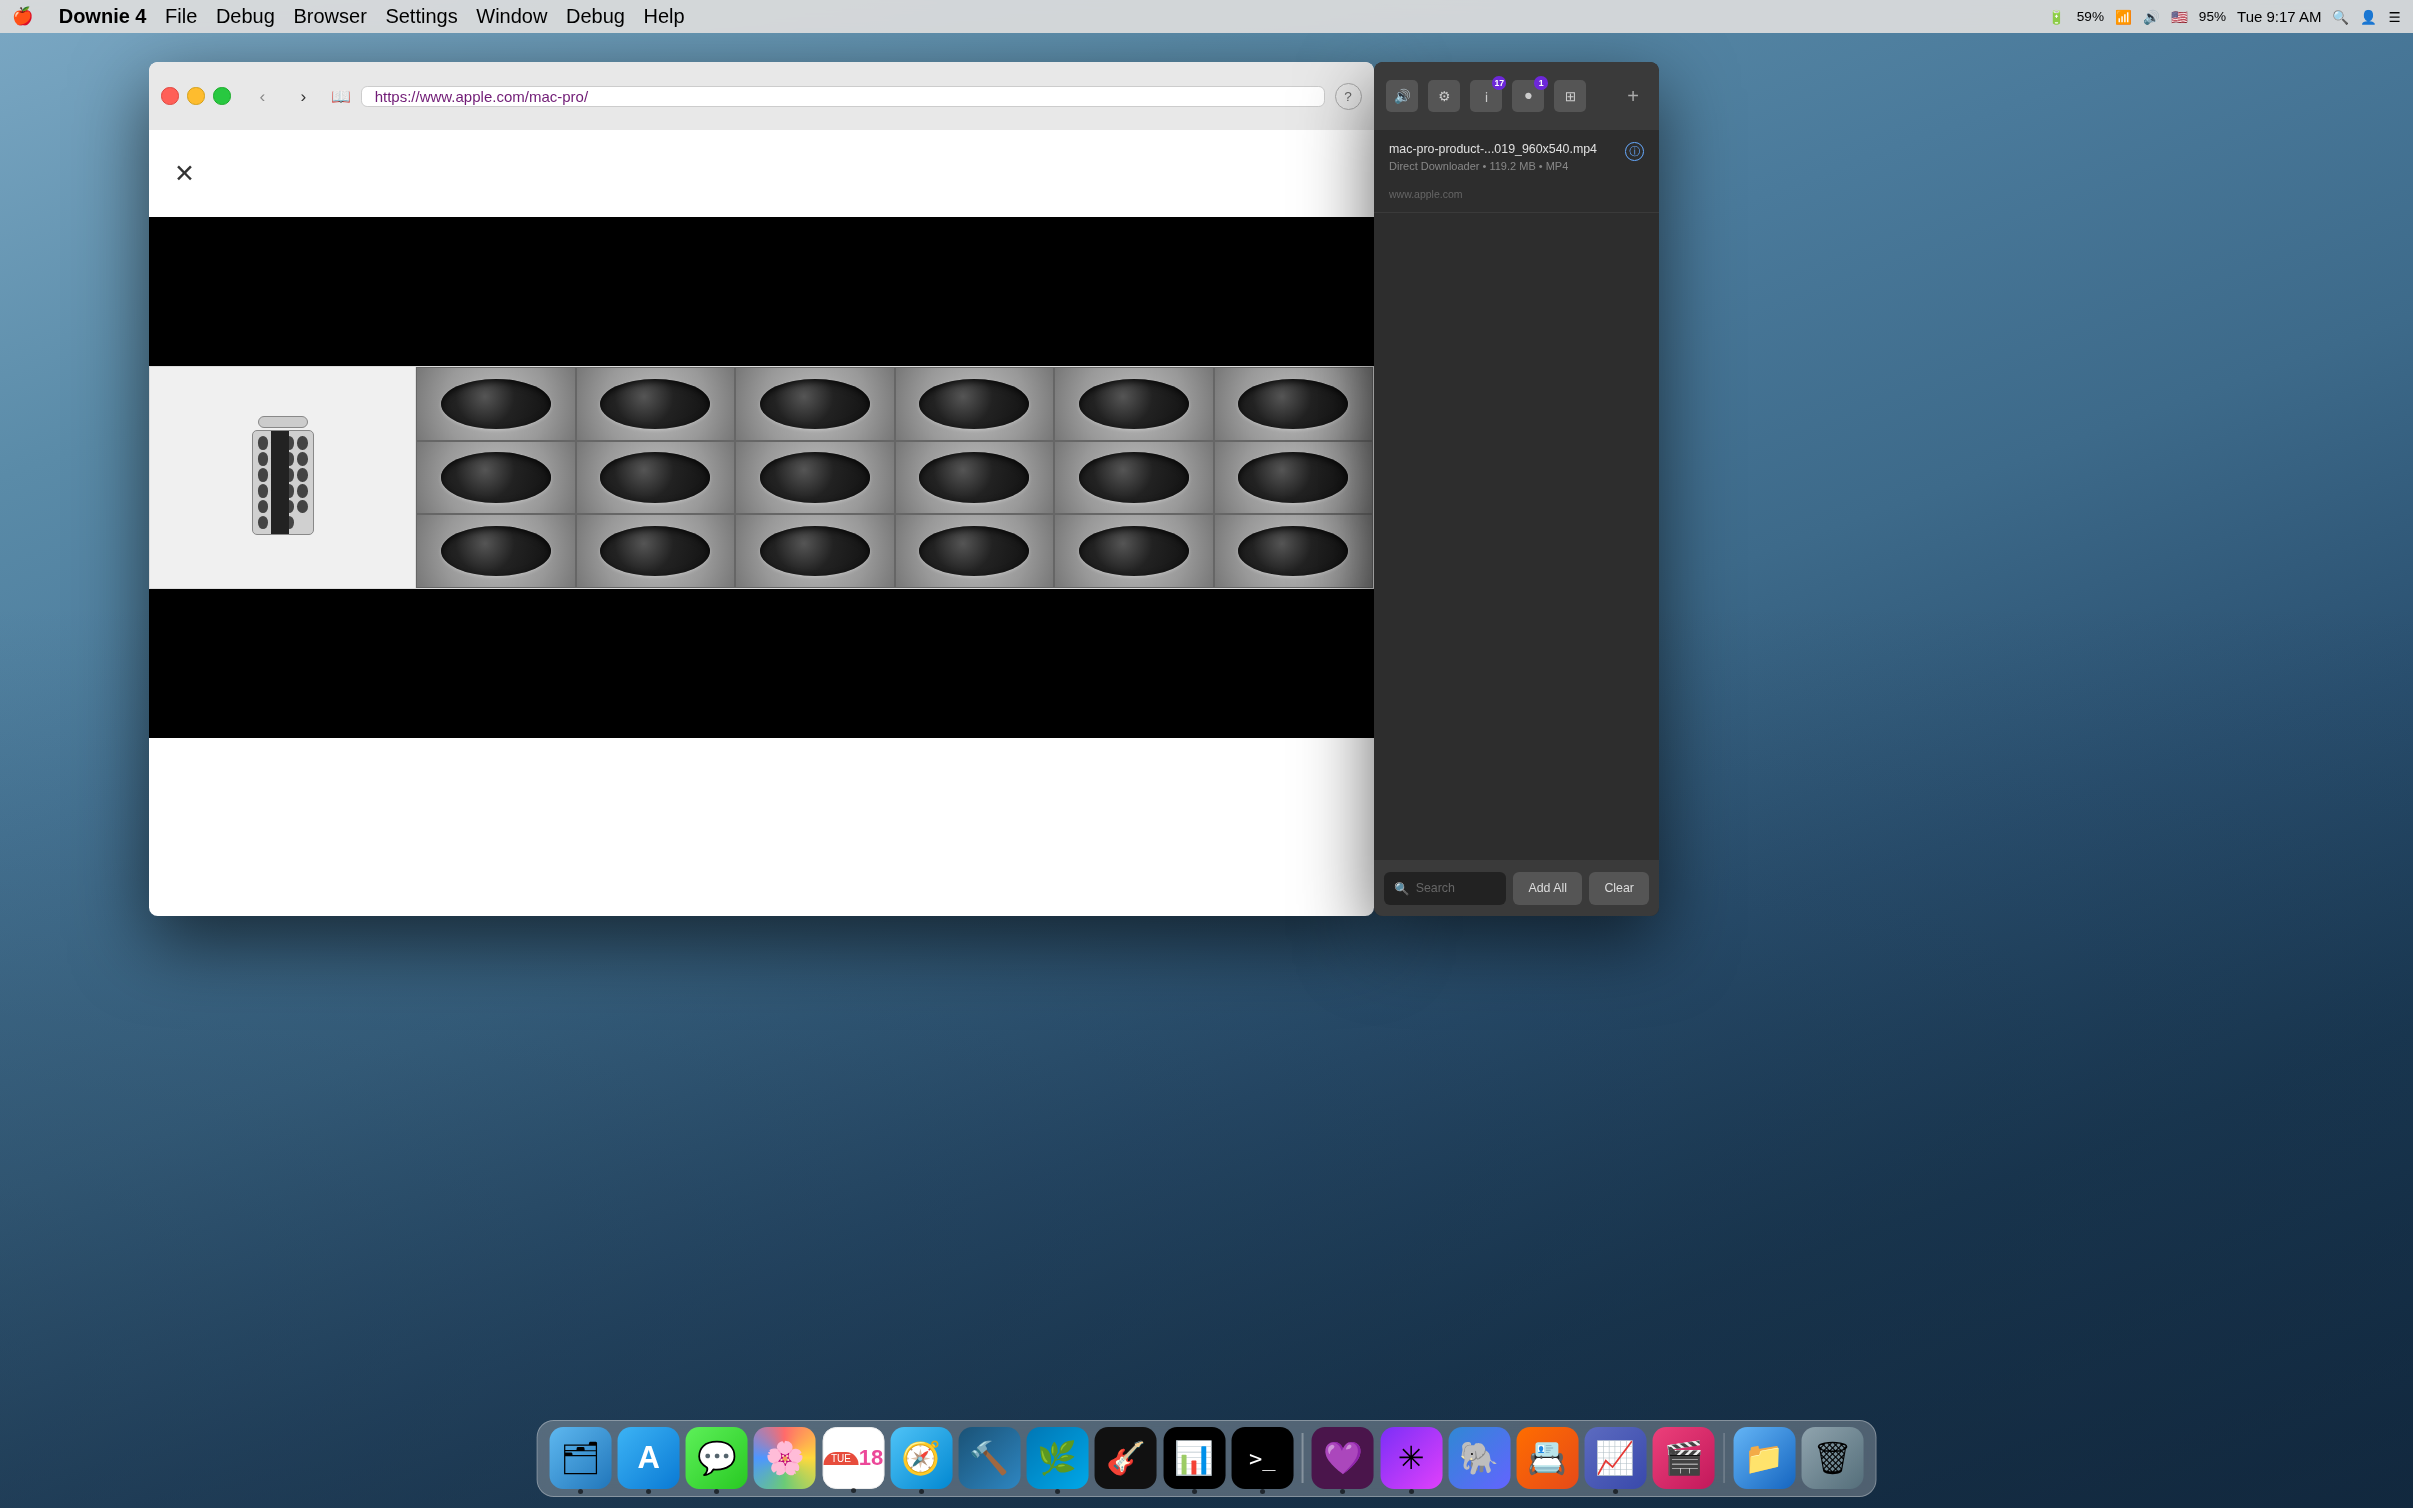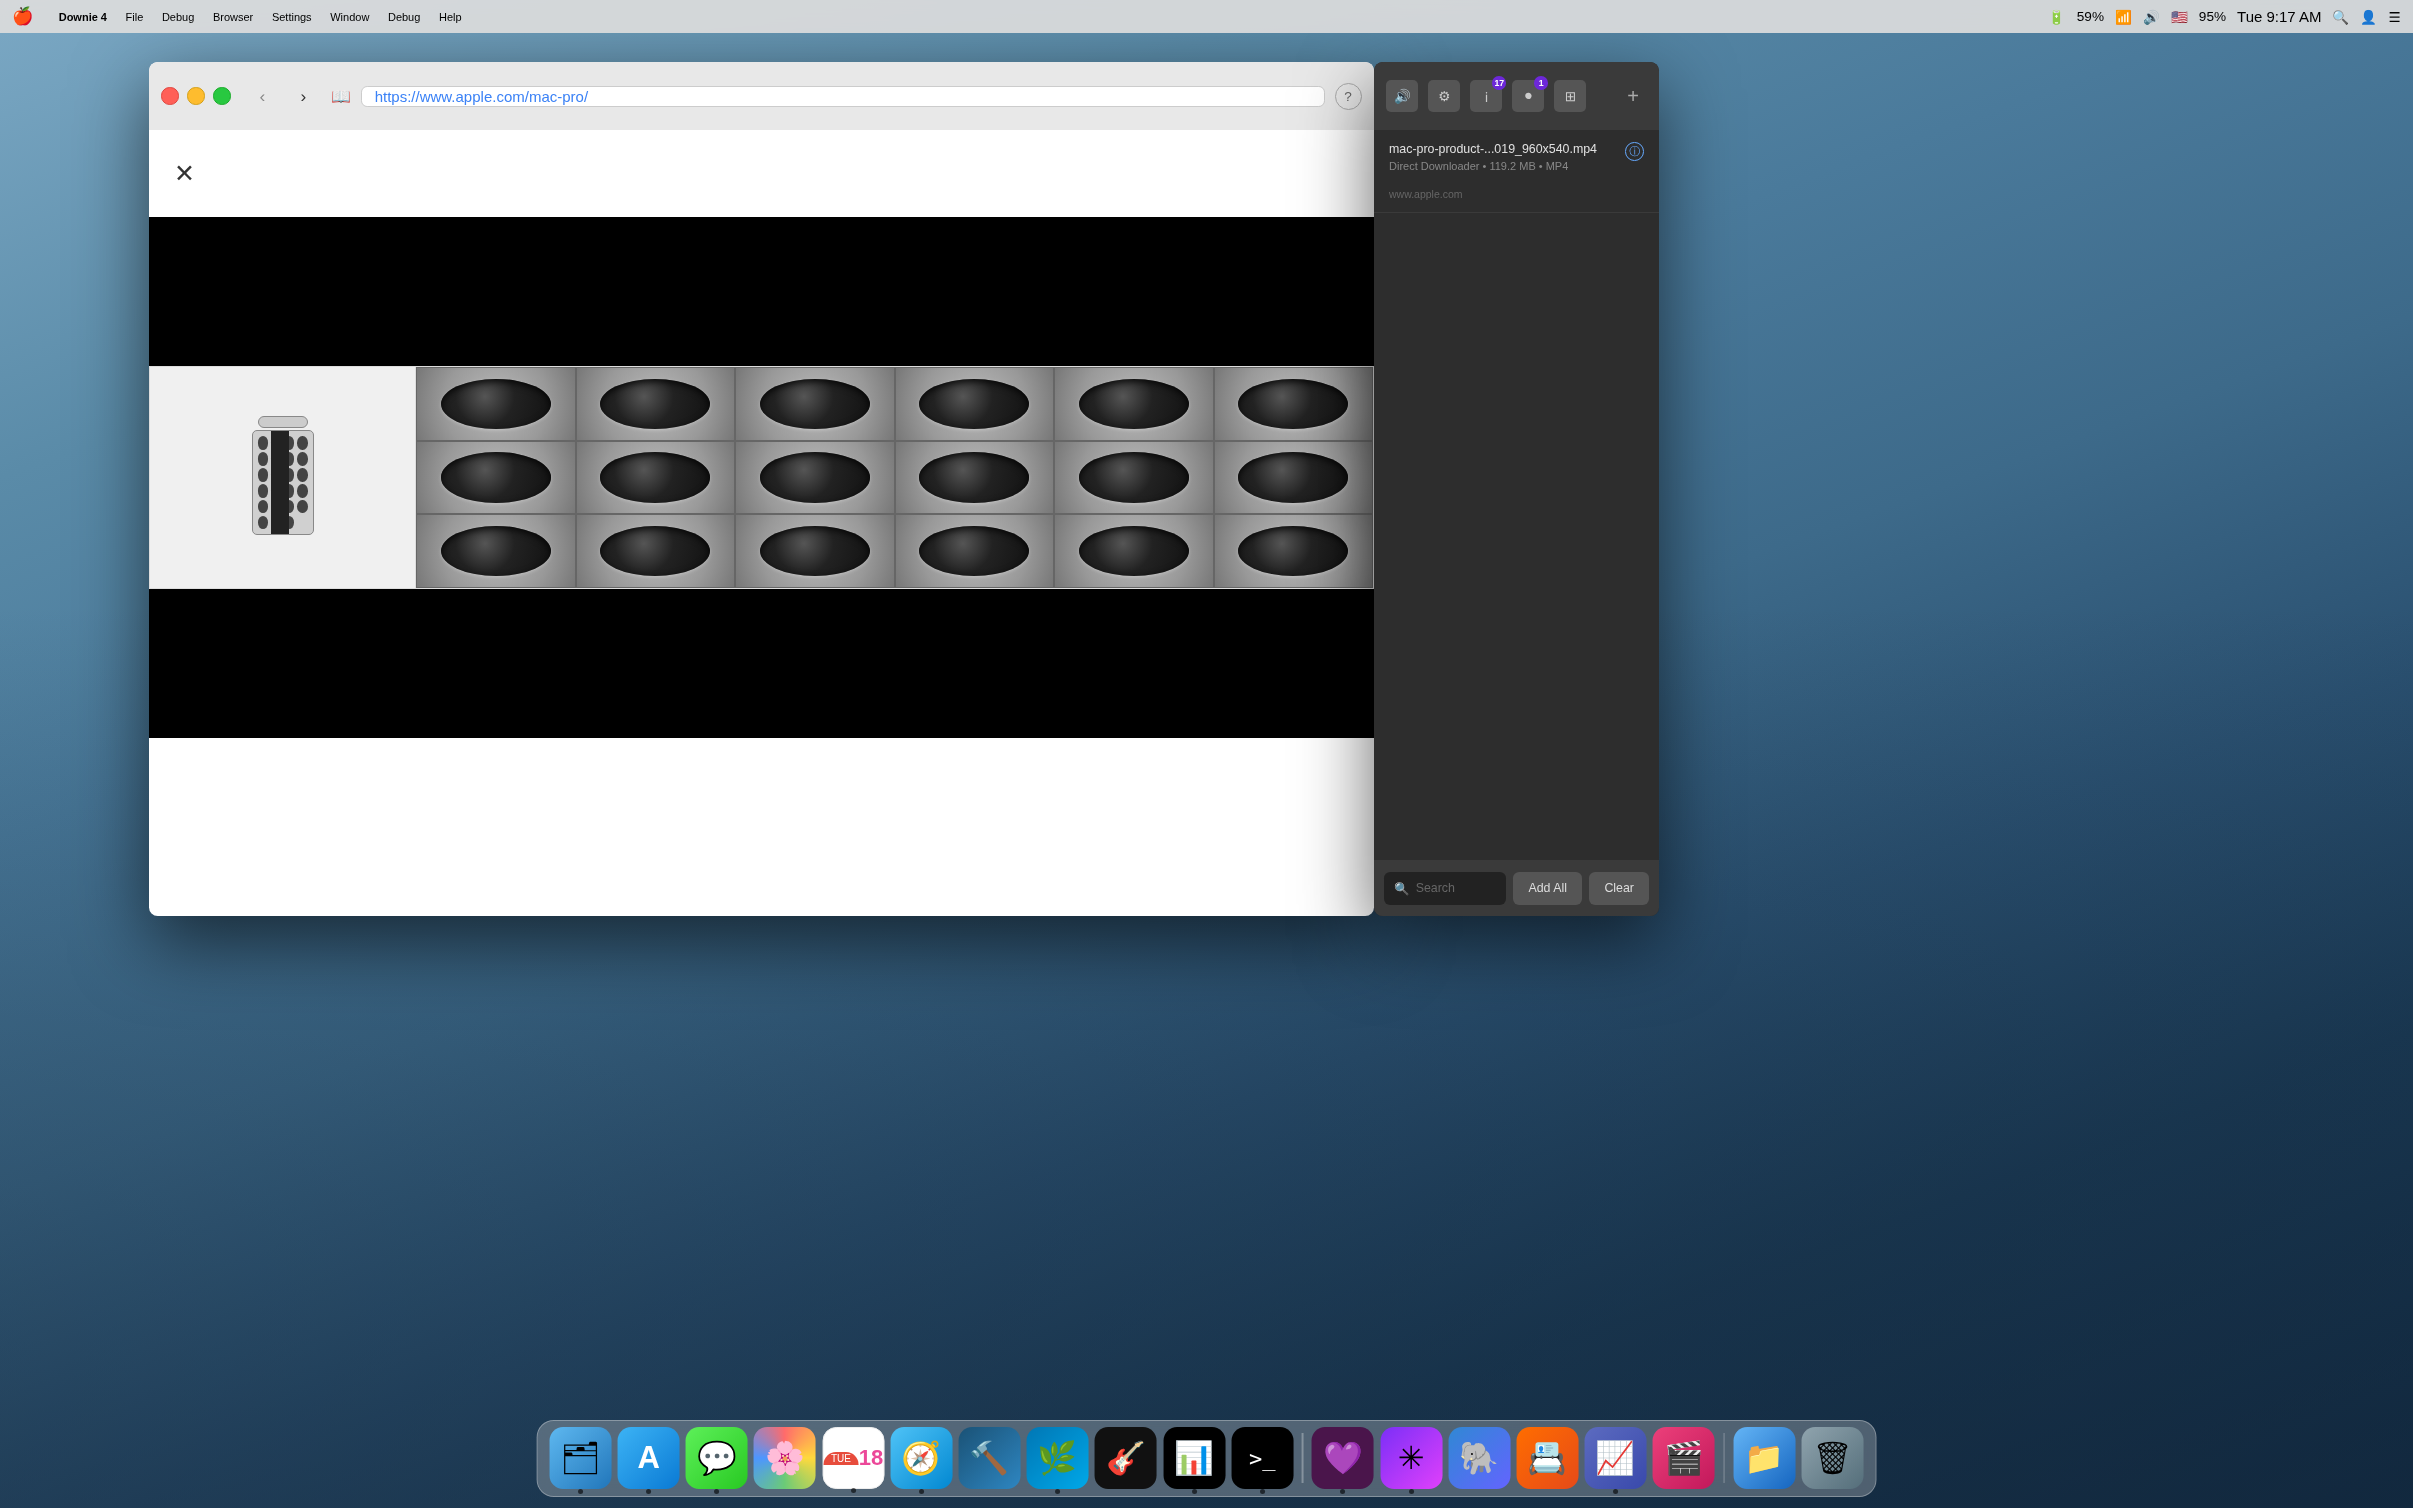--- a/index.html
+++ b/index.html
@@ -52,21 +52,21 @@
       align-items: center;
       gap: 18.6px;
     }
 
     .menubar-apple {
       font-size: 17.3px;
       margin-right: 6.2px;
     }
 
     .menubar-item {
-      font-size: 11px;
+      font-size: 20px;
       color: #000;
       white-space: nowrap;
       text-align: right;
     }
 
     .menubar-item.bold {
       font-weight: 600;
     }
 
     .menubar-right {
@@ -145,21 +145,21 @@
 
     .url-bar {
       flex: 1;
       height: 21px;
       background: #fff;
       border-radius: 6.2px;
       display: flex;
       align-items: center;
       padding: 0 12.4px;
       font-size: 15px;
-      color: #3b82f6;
+      color: #701a75;
       border: 0.6px solid #ccc;
       text-align: center;
     }
 
     .help-btn {
       width: 27px;
       height: 27px;
       border-radius: 50%;
       border: 1.2px solid #aaa;
       display: flex;

